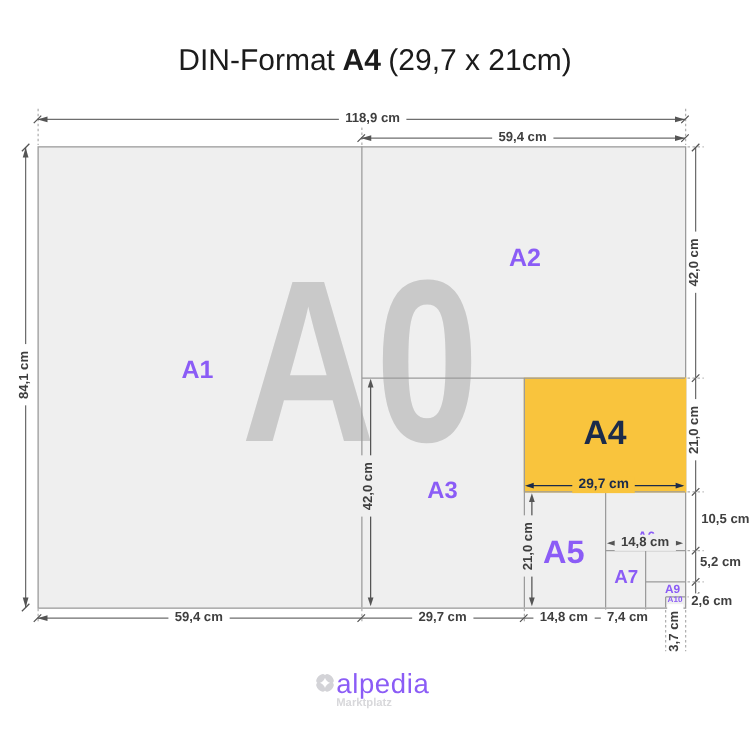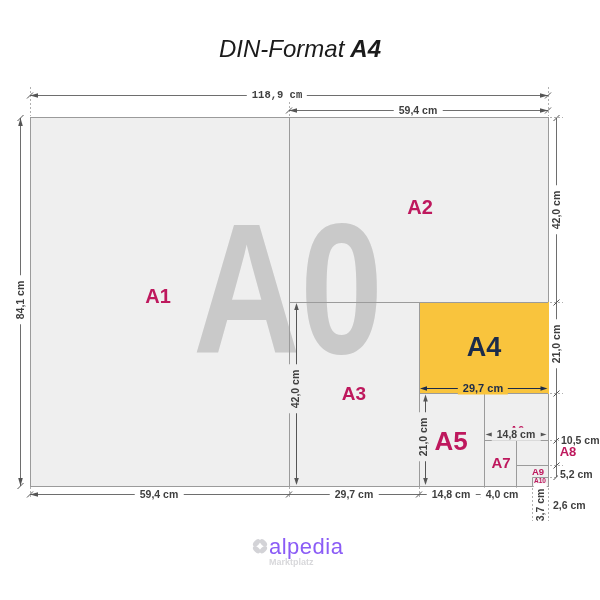--- a/index.html
+++ b/index.html
@@ -3,65 +3,66 @@
 <meta charset="utf-8">
 <style>
   html,body{margin:0;padding:0;background:#fff;}
   .stage{
     position:relative;width:600px;height:600px;background:#ffffff;
     font-family:"Liberation Sans",sans-serif;overflow:hidden;
   }
   .title{
     position:absolute;top:36px;left:0;width:600px;
     display:flex;justify-content:center;align-items:baseline;gap:6px;
-    font-size:24px;color:#1b1b1b;line-height:1.1;font-style:italic;
+    font-size:24px;color:#1b1b1b;line-height:1.1;
   }
   .title b{font-weight:700;}
   .paper{
     position:absolute;left:30px;top:117px;width:519px;height:370px;
     background:#efefef;border:1px solid #9b9b9b;box-sizing:border-box;
   }
   .a4rect{
     position:absolute;left:419px;top:302px;width:130px;height:92px;
     background:#f9c43d;box-sizing:border-box;
   }
   svg.overlay{position:absolute;left:0;top:0;pointer-events:none;}
   .plabel{
-    position:absolute;font-weight:700;color:#be185d;line-height:1;
+    position:absolute;font-weight:700;color:#8b5cf6;line-height:1;
     transform:translate(-50%,-50%);white-space:nowrap;
   }
   .plabel.navy{color:#1b2b4a;}
   .dim{
     position:absolute;font-size:10.5px;font-weight:700;color:#3f3f3f;
     line-height:1;white-space:nowrap;padding:1px 5px;
     transform:translate(-50%,-50%);background:#fff;
   }
   .dim.rot{transform:translate(-50%,-50%) rotate(-90deg);}
   .dim.bg-paper{background:#efefef;}
   .dim.on-yellow{background:#f9c43d;color:#1b2b4a;}
-  .dim.anchor-left{transform:translate(0,-50%);padding:1px 2px;margin-top:24px;}
+  .dim.anchor-left{transform:translate(0,-50%);padding:1px 2px;}
   .logo{position:absolute;left:252px;top:536px;width:120px;height:40px;color:#d3d3d7;}
   .logo .name{
     position:absolute;left:17px;top:0px;font-size:22px;font-weight:400;
     letter-spacing:0.5px;line-height:1;color:#8b5cf6;
   }
   .logo .tagline{
     position:absolute;left:17px;top:22px;width:71px;text-align:left;
     font-size:9px;font-weight:700;line-height:1;color:#d8d8db;
   }
   .logo .flower{position:absolute;left:0;top:2px;}
 </style>
 </head>
 <body>
 
 <div class="stage">
 
   <div class="title">
     <span>DIN-Format</span>
     <b>A4</b>
+    <span>(29,7 x 21cm)</span>
   </div>
 
   <div class="paper"></div>
 
   <div class="a4rect"></div>
 
   <svg class="overlay" width="600" height="600" viewBox="0 0 600 600">
 
     <text id="wm" x="288" y="353" text-anchor="middle" font-family="Liberation Sans, sans-serif" font-weight="700" font-size="185" fill="#c9c9c9" textLength="190" lengthAdjust="spacingAndGlyphs">A0</text>
 
@@ -138,32 +139,32 @@
   <div class="plabel" style="left:420px;top:207px;font-size:20px;">A2</div>
   <div class="plabel" style="left:354px;top:393px;font-size:19px;">A3</div>
   <div class="plabel navy" style="left:484px;top:347px;font-size:27px;">A4</div>
   <div class="plabel" style="left:451px;top:441px;font-size:26px;">A5</div>
   <div class="plabel" style="left:517px;top:430px;font-size:11px;">A6</div>
   <div class="plabel" style="left:501px;top:462px;font-size:15px;">A7</div>
   <div class="plabel" style="left:534px;top:451px;font-size:13px;margin-left:34px;">A8</div>
   <div class="plabel" style="left:524px;top:472px;font-size:9.5px;padding-left:28px;">A9</div>
   <div class="plabel" style="left:540px;top:481px;font-size:6.5px;">A10</div>
 
-  <div class="dim" style="left:277px;top:95px;font-family:Liberation Mono, monospace;">118,9 cm</div>
+  <div class="dim" style="left:298px;top:95px;">118,9 cm</div>
   <div class="dim" style="left:418px;top:110px;">59,4 cm</div>
   <div class="dim rot" style="left:20px;top:300px;">84,1 cm</div>
   <div class="dim rot" style="left:556px;top:210px;">42,0 cm</div>
   <div class="dim rot" style="left:556px;top:344px;">21,0 cm</div>
   <div class="dim anchor-left" style="left:559px;top:416px;">10,5 cm</div>
   <div class="dim anchor-left" style="left:558px;top:450px;text-align:right;">5,2 cm</div>
   <div class="dim anchor-left" style="left:551px;top:481px;">2,6 cm</div>
   <div class="dim" style="left:159px;top:494px;">59,4 cm</div>
   <div class="dim" style="left:354px;top:494px;">29,7 cm</div>
   <div class="dim" style="left:451px;top:494px;">14,8 cm</div>
-  <div class="dim" style="left:502px;top:494px;">4,0 cm</div>
+  <div class="dim" style="left:502px;top:494px;">7,4 cm</div>
   <div class="dim rot" style="left:540px;top:505px;">3,7 cm</div>
   <div class="dim rot bg-paper" style="left:295px;top:389px;">42,0 cm</div>
   <div class="dim rot bg-paper" style="left:423px;top:437px;">21,0 cm</div>
   <div class="dim on-yellow" style="left:483px;top:388px;font-size:11px;">29,7 cm</div>
   <div class="dim bg-paper" style="left:516px;top:434px;">14,8 cm</div>
 
   <div class="logo">
     <svg class="flower" width="16" height="17" viewBox="0 0 16 17">
       <g fill="#d3d3d7">
         <ellipse cx="4.6" cy="4.9" rx="4.4" ry="2.6" transform="rotate(-45 4.6 4.9)"></ellipse>

